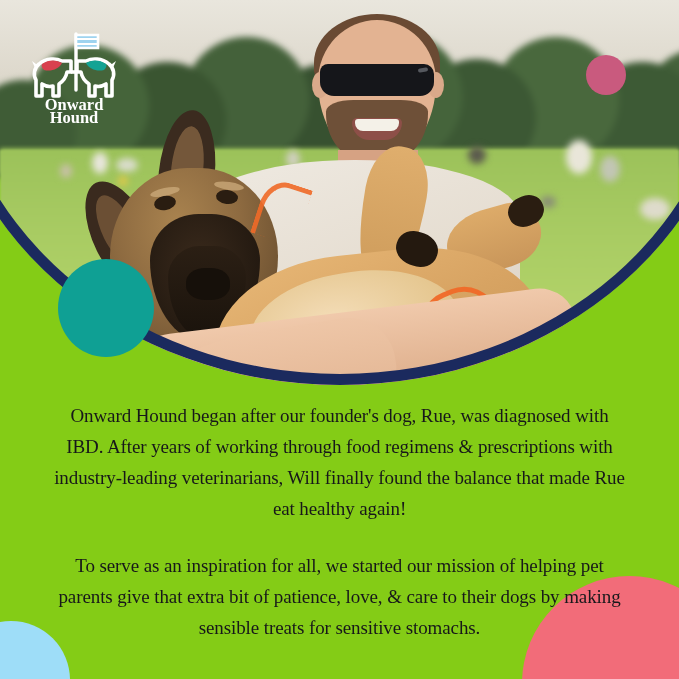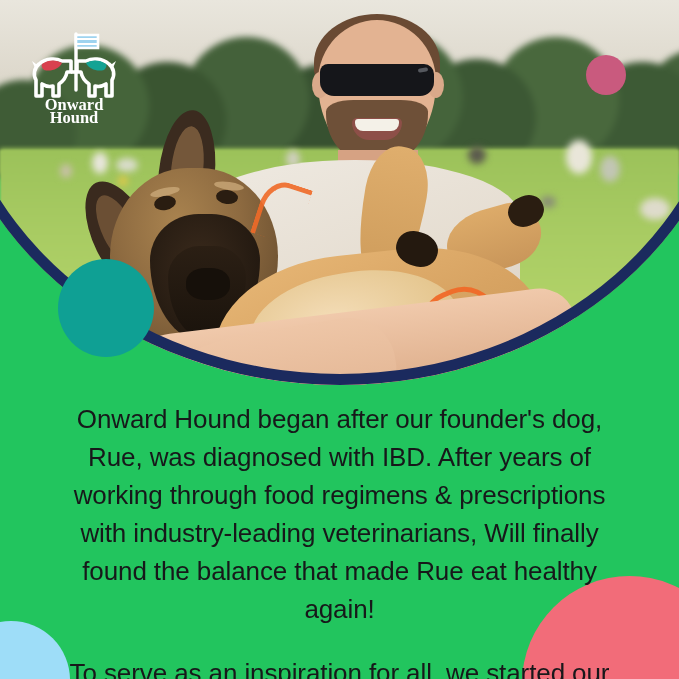--- a/index.html
+++ b/index.html
@@ -9,21 +9,21 @@
     background: #ffffff;
   }
   body {
     font-family: "Liberation Sans", sans-serif;
   }
   .canvas {
     position: relative;
     width: 679px;
     height: 679px;
     overflow: hidden;
-    background: #22c55e;
+    background: #84cc16;
   }
 
   
   .hero {
     position: absolute;
     left: 0; top: 0;
     width: 679px;
     height: 420px;
     overflow: hidden;
   }
@@ -370,23 +370,23 @@
   
   .copy {
     position: absolute;
     left: 50px;
     top: 400px;
     width: 579px;
     text-align: center;
     color: #18181a;
   }
   .para {
-    font-family: Liberation Sans, sans-serif;
-    font-size: 26px;
-    line-height: 38px;
+    font-family: Liberation Serif, serif;
+    font-size: 19px;
+    line-height: 31px;
     letter-spacing: -0.1px;
     margin: 0 0 26px 0;
     color: #17181a;
   }
   .para:last-child { margin-bottom: 0; }
 </style>
 </head>
 <body>
 
 <div class="canvas">

